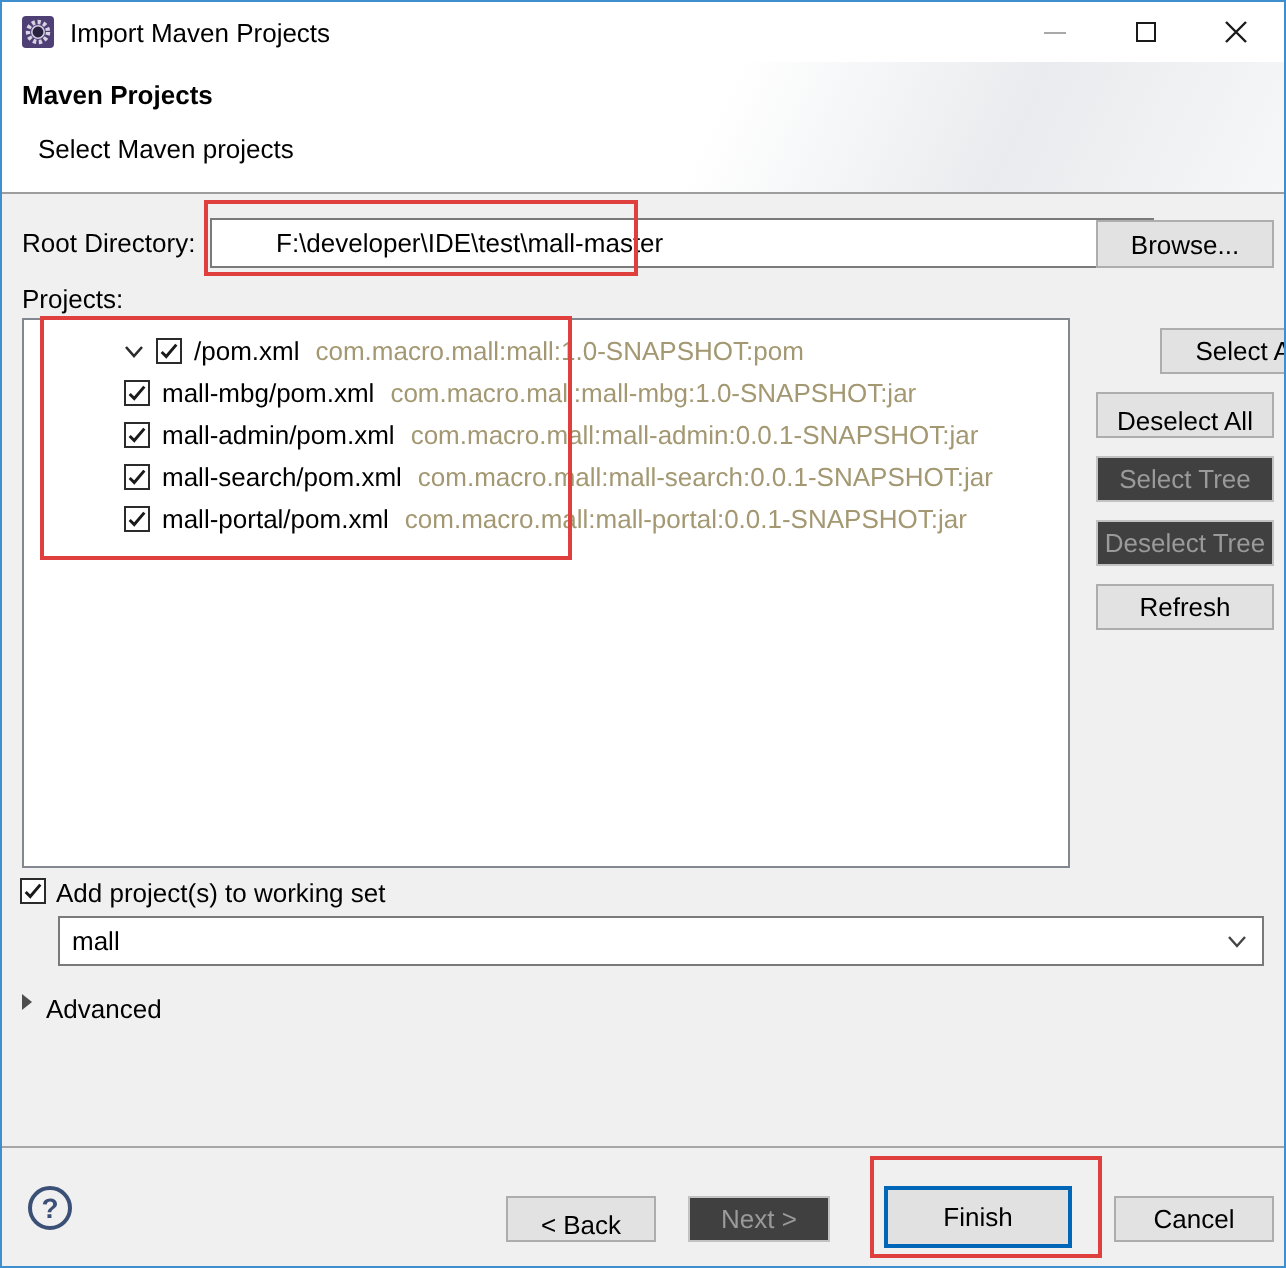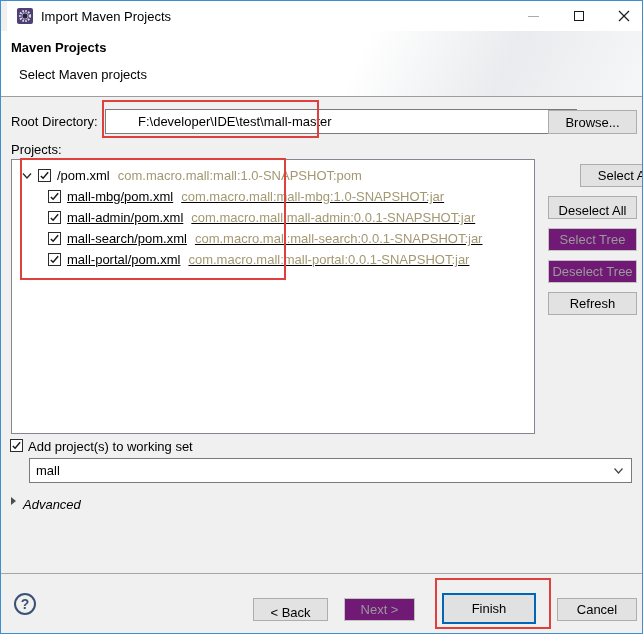--- a/index.html
+++ b/index.html
@@ -5,21 +5,21 @@
   * { margin:0; padding:0; box-sizing:border-box; }
   html,body { width:643px; height:634px; }
   body { font-family:"Liberation Sans", sans-serif; font-size:13px; color:#000; }
 
   .window {
     position:relative; width:643px; height:634px;
     background:#f0f0f0; border:1px solid #3f8fce; overflow:hidden;
   }
 
   
-  .titlebar { position:absolute; top:0; left:0; right:0; height:30px; background:#ffffff;margin-left:6px; }
+  .titlebar { position:absolute; top:0; left:0; right:0; height:30px; background:#ffffff; }
   .app-icon { position:absolute; left:10px; top:7px; width:16px; height:16px; }
   .title-text { position:absolute; left:34px; top:8px; font-size:13px; }
   .win-ctrl { position:absolute; top:0; width:30px; height:30px; display:flex; align-items:center; justify-content:center; cursor:default; }
   .ctrl-min { left:511px; }
   .ctrl-max { left:557px; }
   .ctrl-close { left:602px; }
   .min-glyph { width:11px; height:1px; background:#a9a9a9; }
   .max-glyph { width:10px; height:10px; border:1px solid #1a1a1a; background:transparent; }
 
   
@@ -34,52 +34,52 @@
   
   .combo {
     position:absolute; background:#ffffff; border:1px solid #7a7a7a; height:25px;
     display:flex; align-items:center; padding:0 22px 0 6px;
   }
   .combo .chev { position:absolute; right:7px; top:8px; }
   .btn {
     position:absolute; height:24px; background:#e2e2e2; border:1px solid #adadad;
     display:flex; align-items:center; justify-content:center; font-size:13px; cursor:default;
   }
-  .btn.disabled { background:#701a75; border-color:#c2c2c2; color:#9a9a9a; }
+  .btn.disabled { background:#404040; border-color:#c2c2c2; color:#9a9a9a; }
   .checkbox {
     width:13px; height:13px; background:#fff; border:1px solid #2b2b2b;
     display:inline-flex; align-items:center; justify-content:center; flex:0 0 13px;
   }
   .label { position:absolute; font-size:13px; }
 
   
   .root-combo { left:104px; top:108px; width:472px;padding-left:32px; }
   .browse-btn { left:547px; top:109px; width:89px; }
 
   
   .tree-panel {
     position:absolute; left:10px; top:158px; width:524px; height:275px;
     background:#ffffff; border:1px solid #828790; overflow:hidden; padding-top:5px;
   }
-  .tree-row { height:21px; display:flex; align-items:center; }
+  .tree-row { height:21px; display:flex; align-items:center;padding-left:40px; }
   .tree-row .twist { width:14px; margin-left:8px; display:flex; align-items:center; justify-content:center; flex:0 0 14px; }
-  .tree-row.child { padding-left:36px;text-decoration:underline; }
+  .tree-row.child { padding-left:50px; }
   .tree-row .node-label { margin-left:6px; white-space:nowrap; }
   .tree-row .artifact { margin-left:8px; color:#a39872; white-space:nowrap; }
 
   
   .side-btn { left:547px; width:89px; height:23px; }
 
   
   .ws-check { position:absolute; left:9px; top:438px; }
   .ws-label { left:27px; top:438px; }
   .ws-combo { left:28px; top:457px; width:603px; }
 
   
-  .advanced { position:absolute; left:10px; top:496px; display:flex; cursor:default;font-style:italic; }
+  .advanced { position:absolute; left:10px; top:496px; display:flex; cursor:default; }
   .adv-arrow { width:0; height:0; border-left:5px solid #4d4d4d; border-top:4px solid transparent; border-bottom:4px solid transparent; margin-right:7px; }
 
   
   .footer-sep { position:absolute; left:0; right:0; top:572px; height:1px; background:#a6a6a6; }
   .help-icon {
     position:absolute; left:13px; top:592px; width:22px; height:22px; border-radius:50%;
     border:2px solid #3b5076; color:#3b5076; font-weight:bold; font-size:14px;
     display:flex; align-items:center; justify-content:center;
   }
   .btn-back   { left:252px; top:597px; width:75px; height:23px;align-items:flex-end; }

